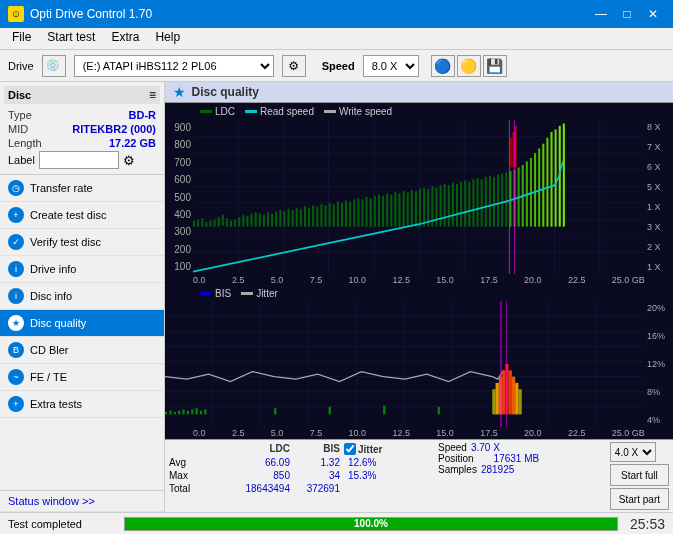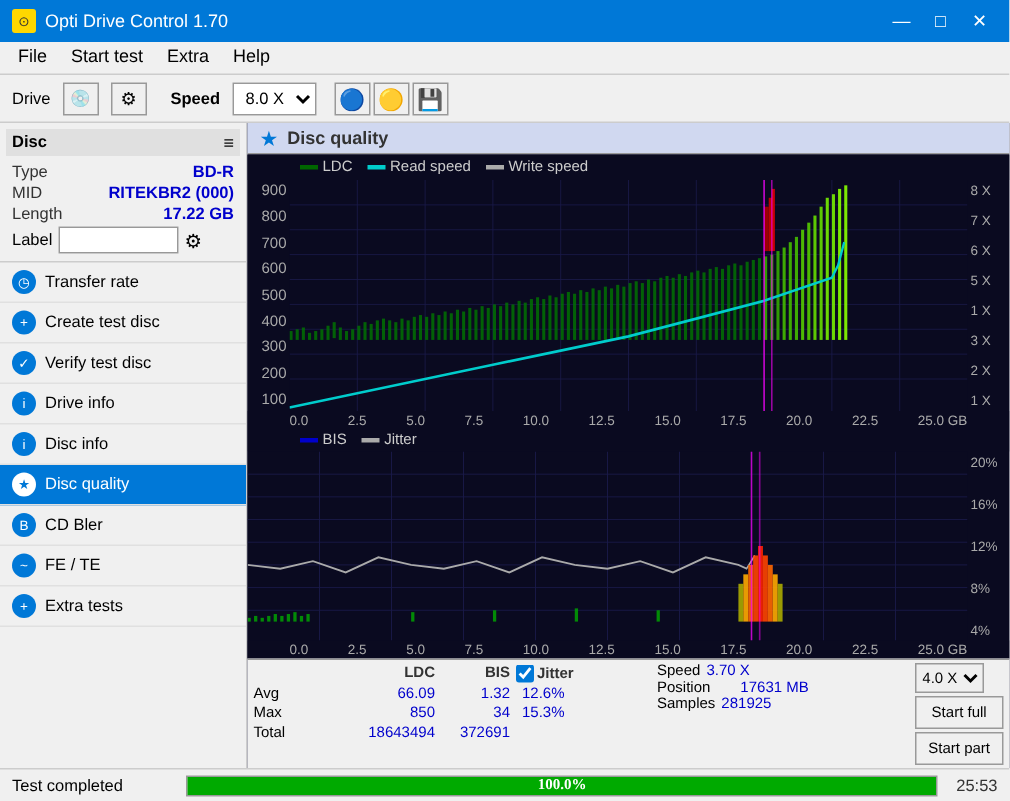--- a/index.html
+++ b/index.html
@@ -55,23 +55,23 @@
     
     .right-panel { flex: 1; display: flex; flex-direction: column; background: #1a1a3a; }
     .panel-header { background: #d0d8f0; display: flex; align-items: center; padding: 2px 8px; gap: 6px; border-bottom: 1px solid #999; }
     .panel-header-icon { color: #0078d7; font-size: 14px; }
     .panel-header-title { font-size: 12px; font-weight: bold; color: #333; }
     .btn { height: 22px; padding: 0 8px; font-size: 11px; border: 1px solid #999; background: #f0f0f0; cursor: pointer; }
     
     
     .statusbar { height: 22px; background: #f0f0f0; border-top: 1px solid #ccc; display: flex; align-items: center; gap: 0; }
     .status-text { padding: 0 8px; font-size: 11px; min-width: 120px; }
-    .progress-container { flex: 1; height: 14px; background: #0c4a6e; border: 1px solid #999; margin: 0 4px; font-family: Liberation Serif, serif; }
+    .progress-container { flex: 1; height: 14px; background: #0c4a6e; border: 1px solid #999; margin: 0 4px; }
     .progress-bar { height: 100%; background: #00aa00; display: flex; align-items: center; justify-content: center; color: white; font-size: 10px; font-weight: bold; }
-    .time-display { padding: 0 8px; font-size: 11px; color: #333; }
+    .time-display { padding: 0 8px; font-size: 14px; color: #333; }
     
     .jitter-checkbox { accent-color: #0078d7; }
   </style>
 </head>
 <body>
 
 <div class="titlebar">
   <div class="titlebar-left">
     <div class="titlebar-icon">⊙</div>
     <span class="titlebar-title">Opti Drive Control 1.70</span>
@@ -86,20 +86,23 @@
 <div class="menubar">
   <span class="menu-item">File</span>
   <span class="menu-item">Start test</span>
   <span class="menu-item">Extra</span>
   <span class="menu-item">Help</span>
 </div>
 
 <div class="drivebar">
   <span class="drive-label">Drive</span>
   <div class="drive-icon">💿</div>
+  <select class="drive-select">
+    <option>  (E:)  ATAPI iHBS112  2 PL06</option>
+  </select>
   <div class="drive-icon" style="font-size:12px;">⚙</div>
   <span class="speed-label" style="margin-left:8px;">Speed</span>
   <select class="speed-select">
     <option>8.0 X</option>
   </select>
   <div class="toolbar-icons">
     <div class="toolbar-icon">🔵</div>
     <div class="toolbar-icon">🟡</div>
     <div class="toolbar-icon">💾</div>
   </div>
@@ -165,20 +168,23 @@
       <div class="nav-item">
         <div class="nav-icon blue">~</div>
         <span>FE / TE</span>
       </div>
       <div class="nav-item">
         <div class="nav-icon blue">+</div>
         <span>Extra tests</span>
       </div>
     </div>
 
+    <div class="status-section">
+      <div class="status-item">Status window &gt;&gt;</div>
+    </div>
   </div>
 
   <div class="right-panel">
 
     <div class="panel-header">
       <span class="panel-header-icon">★</span>
       <span class="panel-header-title">Disc quality</span>
     </div>
 
     <div style="flex:1; display:flex; flex-direction:column; background:#0a0a20; overflow:hidden;">

